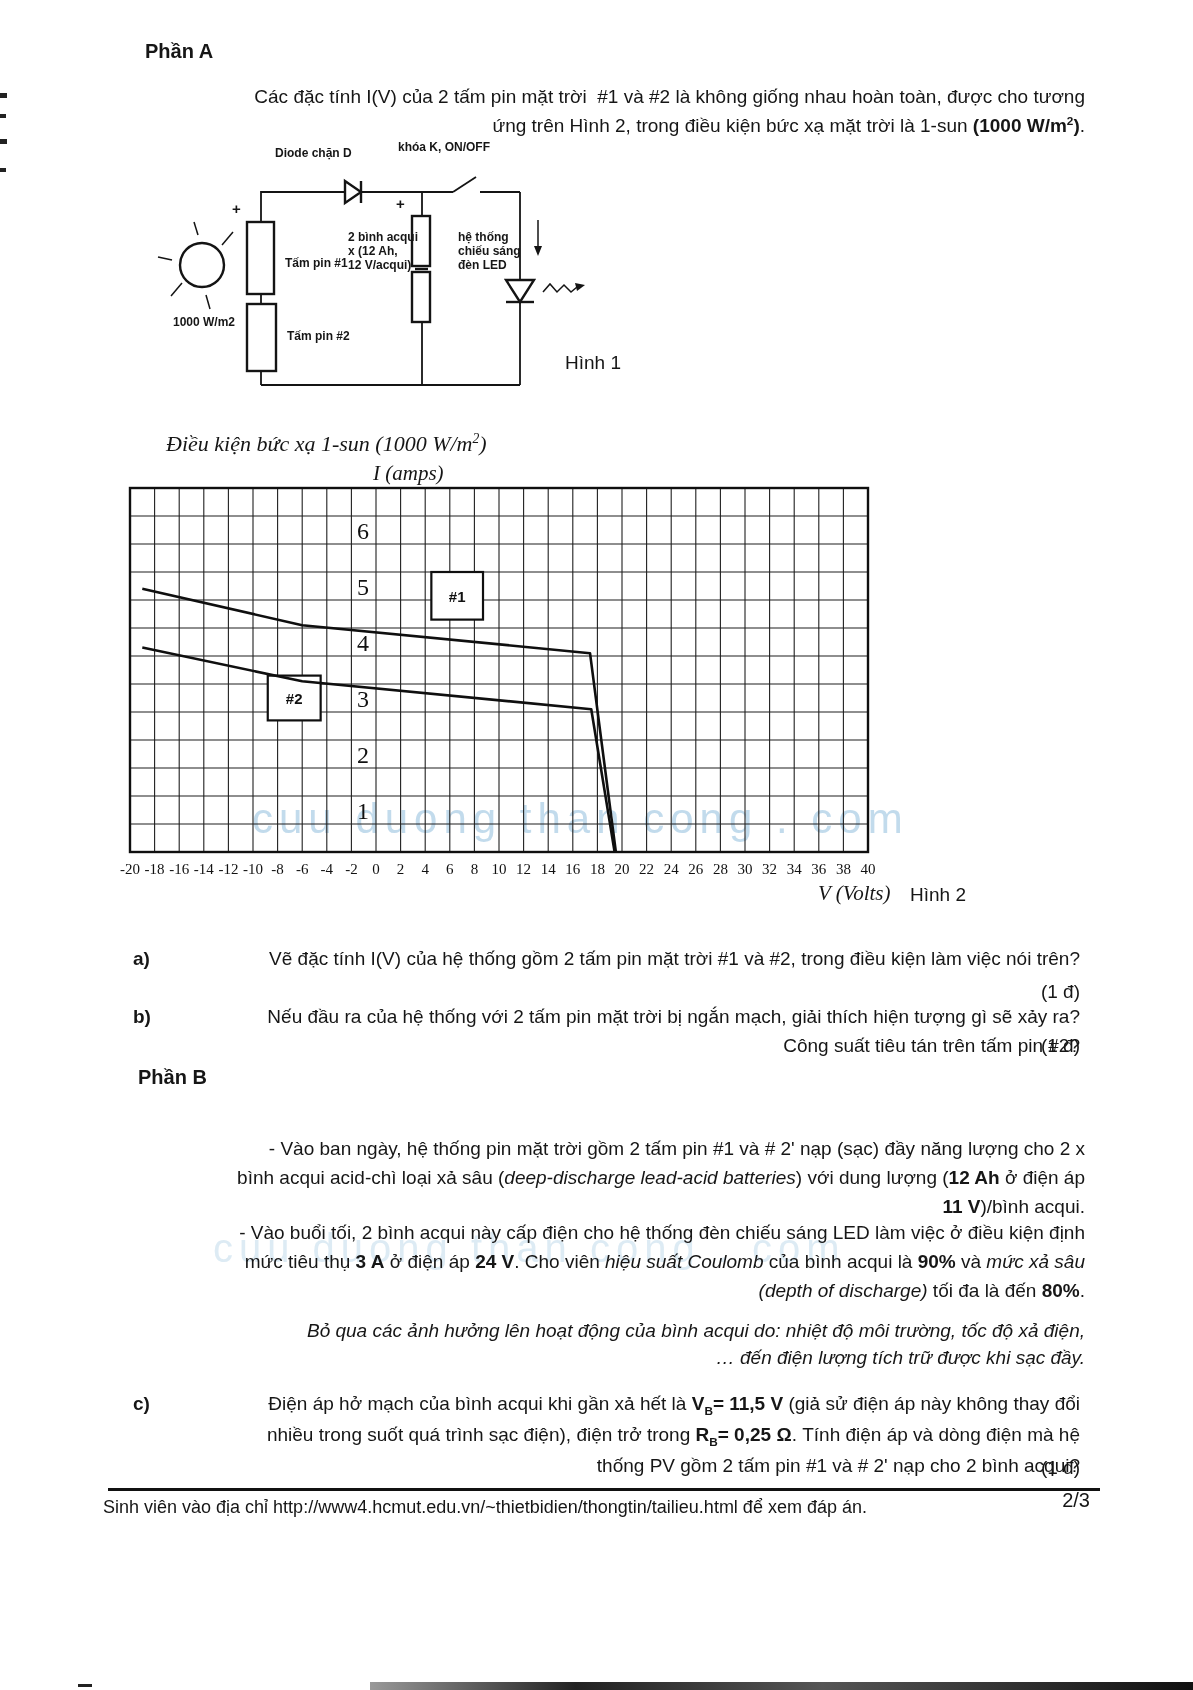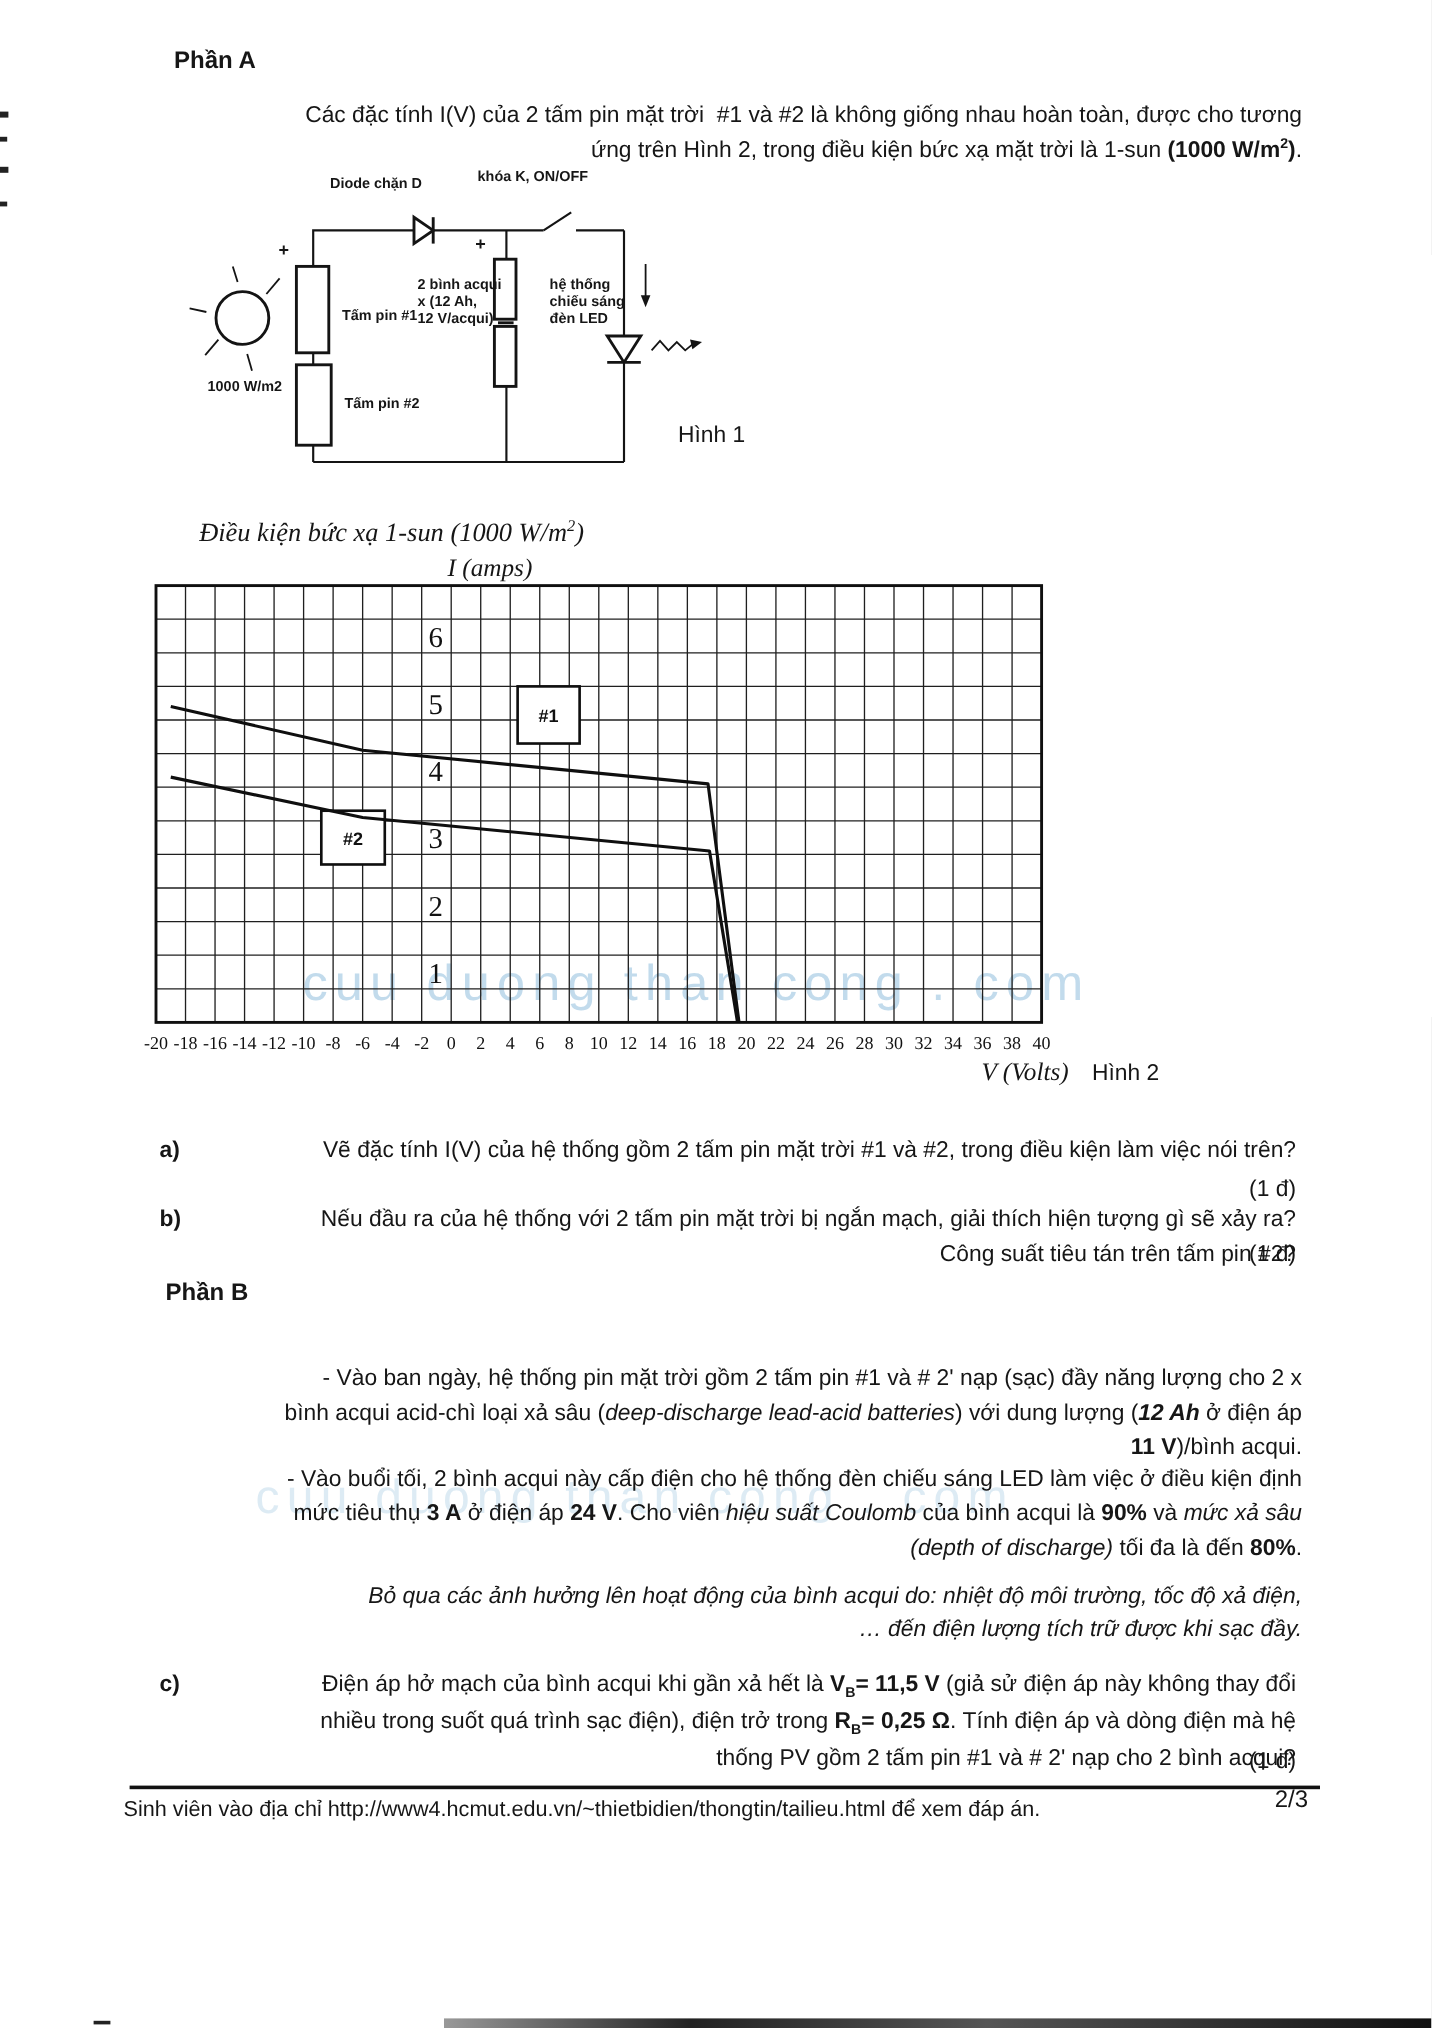--- a/index.html
+++ b/index.html
@@ -258,21 +258,21 @@
   <div class="q" style="top:1002px;">
     <span class="q-label">b)</span>
     <div class="q-text rich"><span>Nếu đầu ra của hệ thống với 2 tấm pin mặt trời bị ngắn mạch, giải thích hiện tượng gì sẽ xảy ra?
 Công suất tiêu tán trên tấm pin #2?</span></div>
     <span class="q-points" style="top:29px;">(1 đ)</span>
   </div>
 
   <div class="abs heading" style="left:138px;top:1066px;">Phần B</div>
   <div class="abs watermark faint" style="left:213px;top:1226px;">cuu duong than cong . com</div>
   <div class="abs body-text rich" style="left:110px;top:1134px;"><span>- Vào ban ngày, hệ thống pin mặt trời gồm 2 tấm pin #1 và # 2' nạp (sạc) đầy năng lượng cho 2 x
-bình acqui acid-chì loại xả sâu (</span><span style="font-style: italic;">deep-discharge lead-acid batteries</span><span>) với dung lượng (</span><span style="font-weight: bold; font-style: italic;">12 Ah</span><span> ở điện áp
+bình acqui acid-chì loại xả sâu (</span><span style="font-style: italic;">deep-discharge lead-acid batteries</span><span>) với dung lượng (</span><span style="font-weight: bold;">12 Ah</span><span> ở điện áp
 </span><span style="font-weight: bold;">11 V</span><span>)/bình acqui.</span></div>
   <div class="abs body-text rich" style="left:110px;top:1218px;"><span>- Vào buổi tối, 2 bình acqui này cấp điện cho hệ thống đèn chiếu sáng LED làm việc ở điều kiện định
 mức tiêu thụ </span><span style="font-weight: bold;">3 A</span><span> ở điện áp </span><span style="font-weight: bold;">24 V</span><span>. Cho viên </span><span style="font-style: italic;">hiệu suất Coulomb</span><span> của bình acqui là </span><span style="font-weight: bold;">90%</span><span> và </span><span style="font-style: italic;">mức xả sâu</span><span>
 </span><span style="font-style: italic;">(depth of discharge)</span><span> tối đa là đến </span><span style="font-weight: bold;">80%</span><span>.</span></div>
   <div class="abs body-text rich italic-par" style="left:110px;top:1317px;"><span style="font-style: italic;">Bỏ qua các ảnh hưởng lên hoạt động của bình acqui do: nhiệt độ môi trường, tốc độ xả điện,
 … đến điện lượng tích trữ được khi sạc đầy.</span></div>
 
   <div class="q" style="top:1388px;line-height:31px;">
     <span class="q-label">c)</span>
     <div class="q-text rich"><span>Điện áp hở mạch của bình acqui khi gần xả hết là </span><span style="font-weight: bold;">V</span><sub style="font-weight: bold;">B</sub><span style="font-weight: bold;">= 11,5 V</span><span> (giả sử điện áp này không thay đổi

